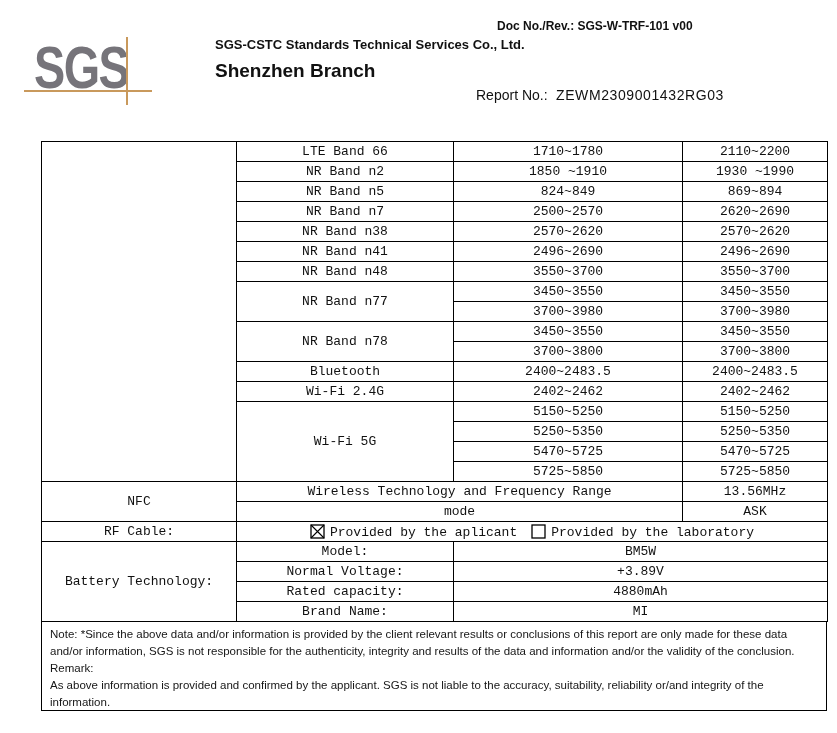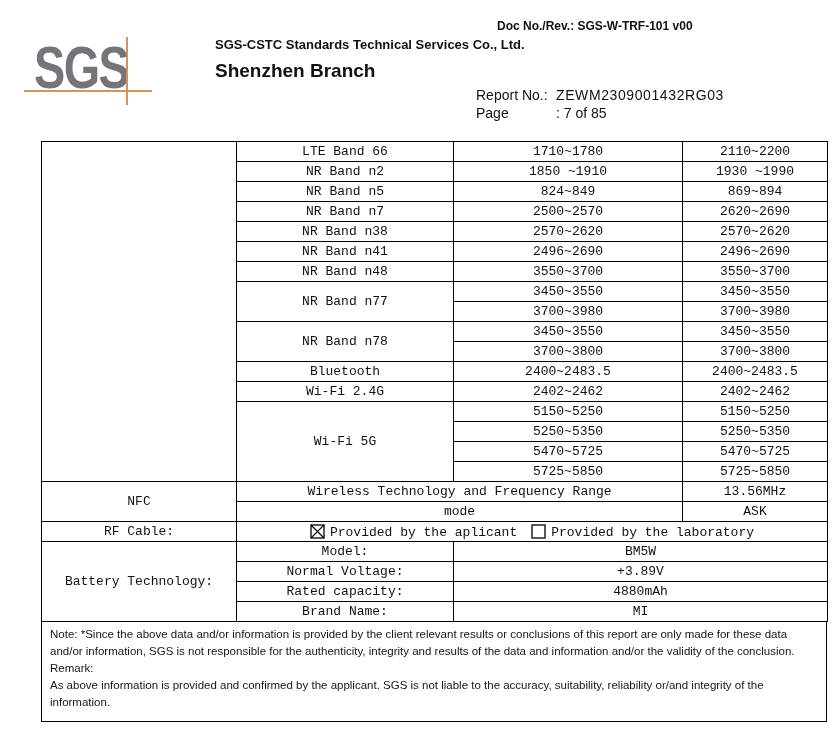--- a/index.html
+++ b/index.html
@@ -22,41 +22,40 @@
              table-layout:fixed;font-family:Liberation Mono, monospace;}
   table.freq td{border:1px solid #000;height:19px;padding:0 2px;font-size:13px;text-align:center;
                 vertical-align:middle;white-space:nowrap;overflow:hidden;}
   table.freq tr{height:20px;}
   td.leftcol{text-align:left;padding-left:8px;}
   td.battval{text-align:left;padding-left:9px;}
   td.cbcell{text-align:center;padding-right:70px;margin-top:30px;}
   .cbgroup{margin:0 7px;white-space:nowrap;}
   svg.cb{vertical-align:-3px;margin-right:5px;}
   
-  .notebox{position:absolute;left:41px;top:621px;width:786px;height:101px;border:1px solid #000;
+  .notebox{position:absolute;left:41px;top:621px;width:786px;height:90px;border:1px solid #000;
            box-sizing:border-box;padding:4px 8px 0 8px;font-size:11.5px;line-height:17px;color:#161616;}
 </style>
 </head>
 <body>
 
 <div class="page">
 
   <div class="logo">
     <div class="logo-text">SGS</div>
     <div class="logo-hline"></div>
     <div class="logo-vline"></div>
   </div>
 
   <div class="doc-line">Doc No./Rev.: SGS-W-TRF-101 v00</div>
   <div class="company">SGS-CSTC Standards Technical Services Co., Ltd.</div>
   <div class="branch">Shenzhen Branch</div>
 
   <div class="repline">
     <div><span class="lbl">Report No.:</span><span class="val">ZEWM2309001432RG03</span></div>
-    <div><span class="lbl">Page</span><span>: 7 of 85</span></div>
   </div>
 
   <table class="freq">
     <colgroup>
       <col style="width:195px">
         <col style="width:217px">
         <col style="width:229px">
         <col style="width:145px">
     </colgroup>
     <tbody id="freq-tbody">

